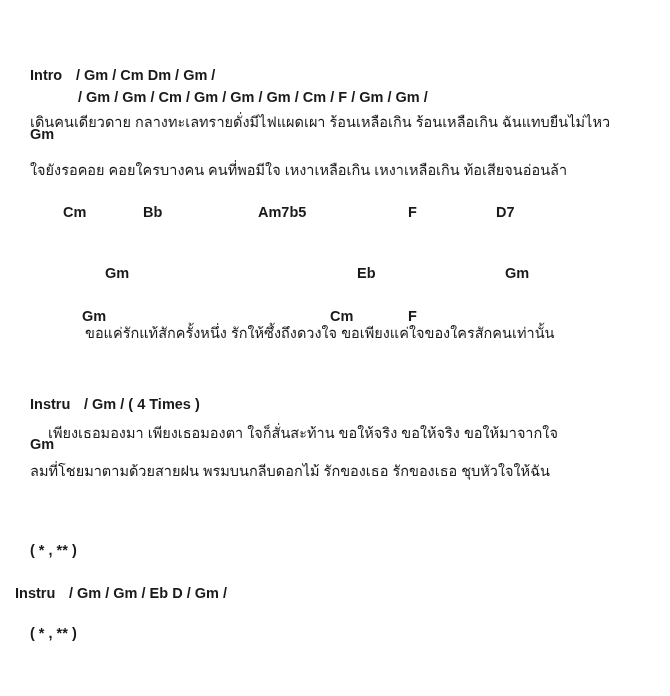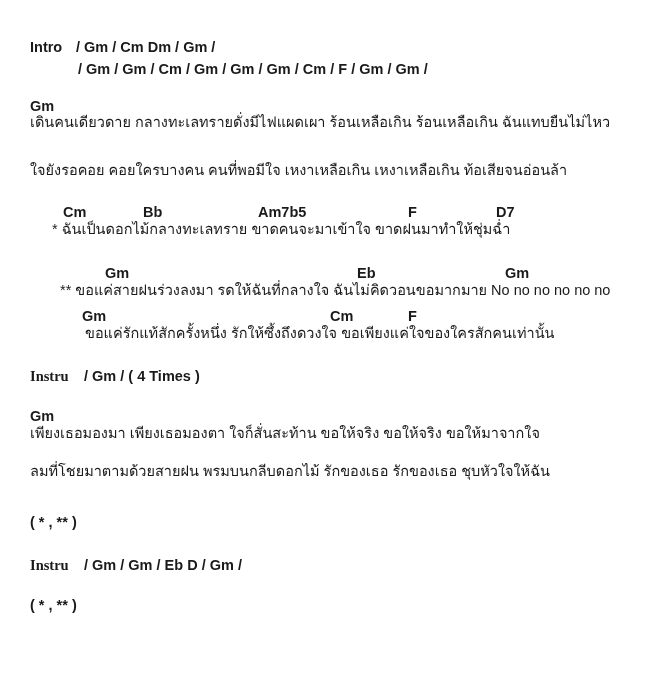--- a/index.html
+++ b/index.html
@@ -16,27 +16,27 @@
     color: #1a1a1a;
     overflow: hidden;
   }
   .line {
     position: absolute;
     white-space: nowrap;
     font-size: 14.5px;
     line-height: 18px;
     color: #1a1a1a;
   }
-  .bold { font-weight: bold; }
+  .bold { font-weight: bold; margin-top: 28px; }
   .label {
     display: inline-block;
     font-weight: bold;
   }
   .label-intro  { width: 46px; }
-  .label-instru { width: 54px; font-family: Liberation Serif, serif; }
+  .label-instru { width: 54px; }
   .label-outro  { width: 42px; }
   .chord-row {
     position: absolute;
     left: 0;
     width: 670px;
     height: 18px;
     font-size: 14.5px;
     line-height: 18px;
   }
   .chord {
@@ -68,61 +68,55 @@
     <span>เดินคนเดียวดาย กลางทะเลทรายดั่งมีไฟแผดเผา ร้อนเหลือเกิน ร้อนเหลือเกิน ฉันแทบยืนไม่ไหว</span>
   </div>
 
   <div class="chord-row" style="top:203px;">
     <span class="chord" style="left:63px;">Cm</span>
     <span class="chord" style="left:143px;">Bb</span>
     <span class="chord" style="left:258px;">Am7b5</span>
     <span class="chord" style="left:408px;">F</span>
     <span class="chord" style="left:496px;">D7</span>
   </div>
-  <div class="line" style="left:52px; top:220px;">
-    <span>* ฉันเป็นดอกไม้กลางทะเลทราย ขาดคนจะมาเข้าใจ ขาดฝนมาทำให้ชุ่มฉ่ำ</span>
-  </div>
 
   <div class="chord-row" style="top:264px;">
     <span class="chord" style="left:105px;">Gm</span>
     <span class="chord" style="left:357px;text-align:right;">Eb</span>
     <span class="chord" style="left:505px;">Gm</span>
-  </div>
-  <div class="line" style="left:60px; top:281px;">
-    <span>** ขอแค่สายฝนร่วงลงมา รดให้ฉันที่กลางใจ ฉันไม่คิดวอนขอมากมาย No no no no no no</span>
   </div>
 
   <div class="chord-row" style="top:307px;">
     <span class="chord" style="left:82px;">Gm</span>
     <span class="chord" style="left:330px;">Cm</span>
     <span class="chord" style="left:408px;">F</span>
   </div>
   <div class="line" style="left:58px; top:324px;margin-left:27px;">
     <span>ขอแค่รักแท้สักครั้งหนึ่ง รักให้ซึ้งถึงดวงใจ ขอเพียงแค่ใจของใครสักคนเท่านั้น</span>
   </div>
 
   <div class="line bold" style="left:30px; top:367px;">
     <span class="label label-instru">Instru</span><span>/ Gm / ( 4 Times )</span>
   </div>
 
   <div class="line bold" style="left:30px; top:407px;">
     <span>Gm</span>
   </div>
-  <div class="line" style="left:30px; top:424px;">
+  <div class="line" style="left:48px; top:424px;">
     <span>เพียงเธอมองมา เพียงเธอมองตา ใจก็สั่นสะท้าน ขอให้จริง ขอให้จริง ขอให้มาจากใจ</span>
   </div>
   <div class="line" style="left:30px; top:462px;">
     <span>ลมที่โชยมาตามด้วยสายฝน พรมบนกลีบดอกไม้ รักของเธอ รักของเธอ ชุบหัวใจให้ฉัน</span>
   </div>
 
   <div class="line bold" style="left:30px; top:513px;">
     <span>( * , ** )</span>
   </div>
 
-  <div class="line bold" style="left:30px; top:556px;">
+  <div class="line bold" style="left:15px; top:556px;">
     <span class="label label-instru">Instru</span><span>/ Gm / Gm / Eb D / Gm /</span>
   </div>
 
   <div class="line bold" style="left:30px; top:596px;">
     <span>( * , ** )</span>
   </div>
 
 
 </div>
 

